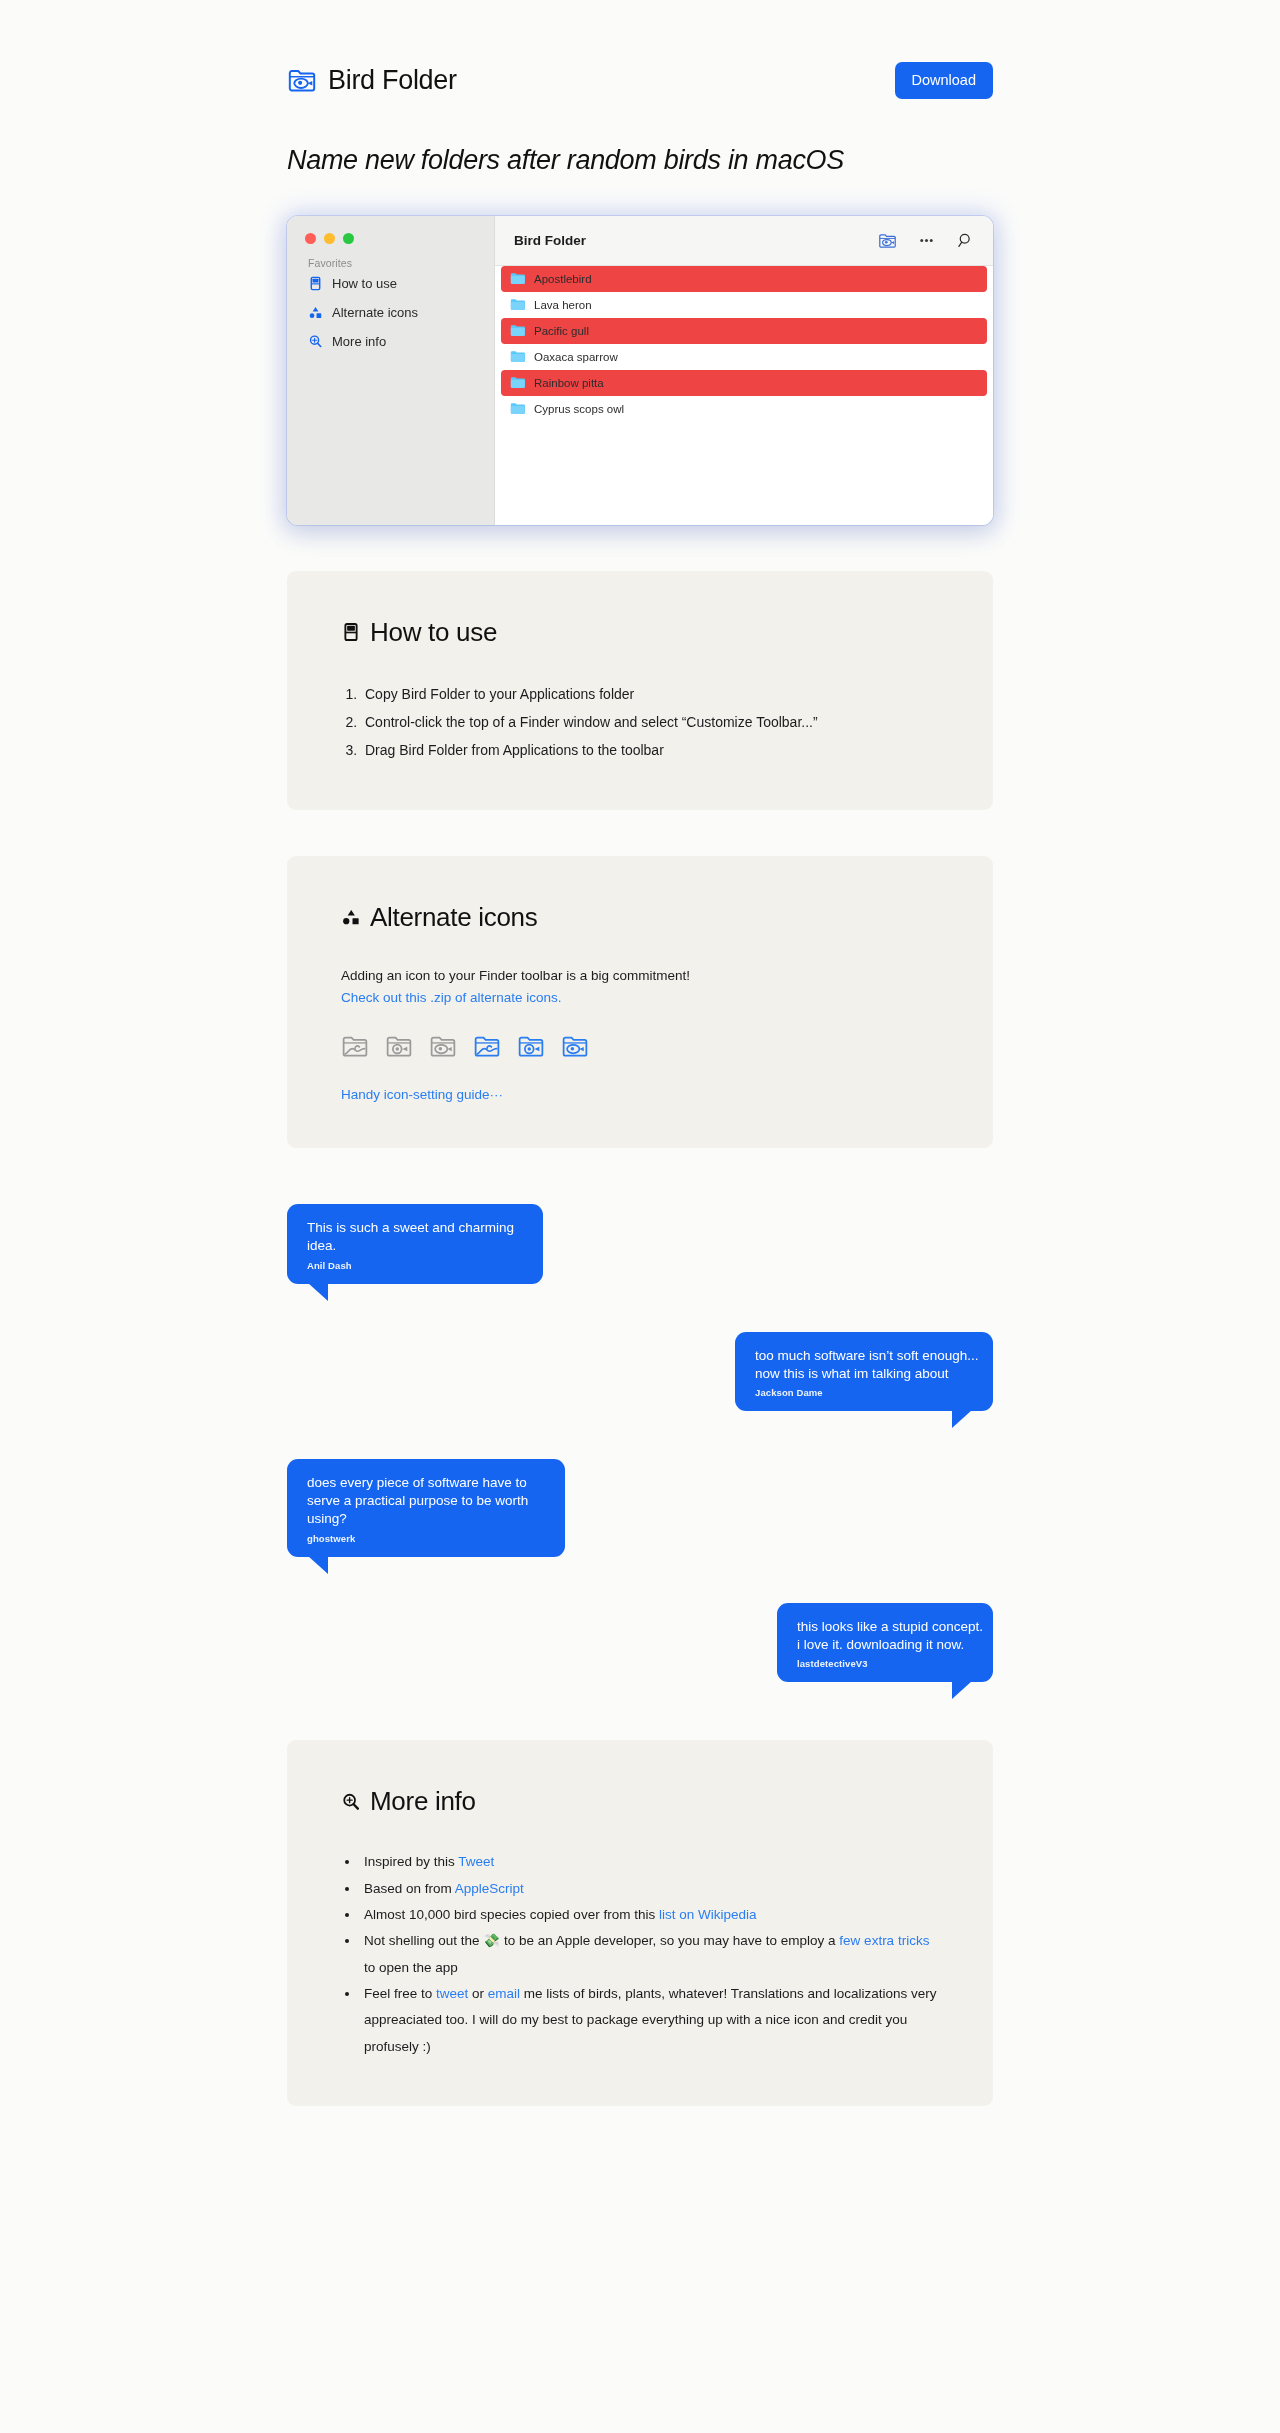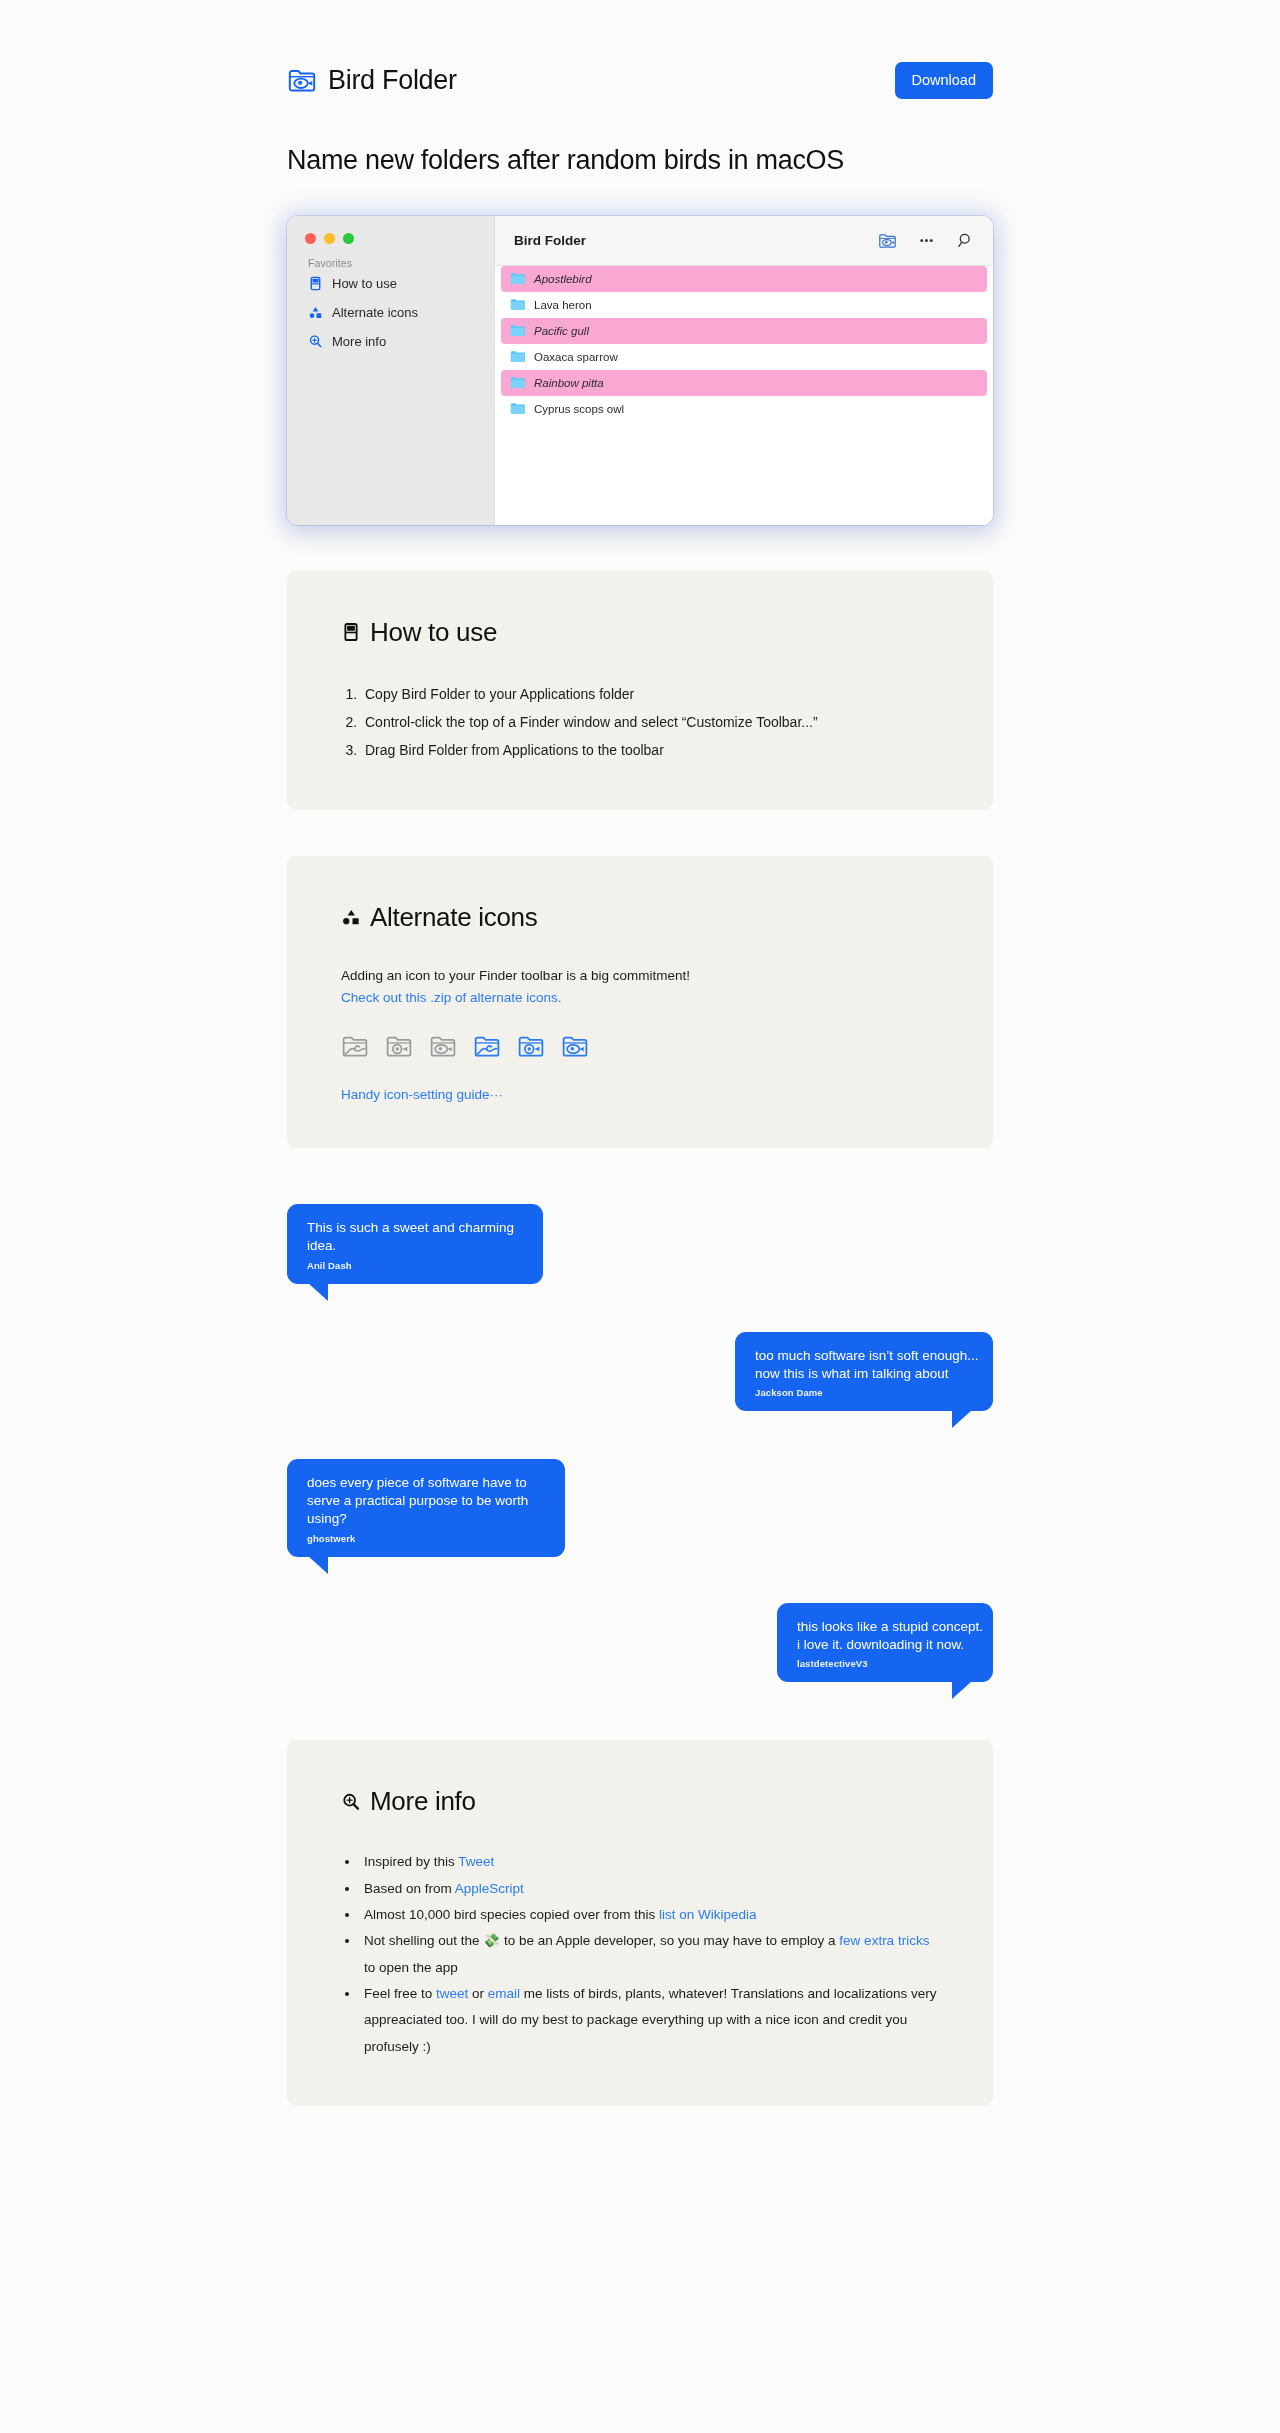--- a/index.html
+++ b/index.html
@@ -18,21 +18,21 @@
   .header { display:flex; align-items:center; justify-content:space-between; padding-top:62px; }
   .brand { display:flex; align-items:center; gap:11px; }
   .brand-logo { width:30px; height:30px; display:block; flex:none; }
   .brand-name { font-size:27px; font-weight:400; letter-spacing:-0.3px; color:#111; }
   .dl-btn {
     background:#1565f0; color:#fff; border:none; border-radius:7px;
     font-size:14.5px; font-family:"Liberation Sans", sans-serif;
     padding:11px 17px; cursor:pointer; line-height:1;
   }
 
-  .tagline { font-size:27px; font-weight:400; letter-spacing:-0.3px; color:#111; margin-top:46px; }
+  .tagline { font-size:27px; font-weight:400; letter-spacing:-0.3px; color:#111; margin-top:46px;font-style:italic; }
 
   
   .finder-shadow { margin-top:40px; position:relative; }
   .finder {
     position:relative; width:706px; height:309px;
     border-radius:11px; overflow:hidden; background:#fff;
     box-shadow:0 0 0 1px rgba(60,90,200,.18), 0 0 22px 6px rgba(70,110,230,.20), 0 10px 26px rgba(20,40,90,.10);
     display:flex;
   }
   .fsidebar {
@@ -52,21 +52,21 @@
   .fmain { flex:1; display:flex; flex-direction:column; min-width:0; }
   .ftoolbar {
     height:50px; display:flex; align-items:center; justify-content:space-between;
     padding:0 18px 0 19px; background:#f6f6f5; border-bottom:1px solid #e3e3e2;
   }
   .ftitle { font-size:13.5px; font-weight:bold; color:#1c1c1e; }
   .ftools { display:flex; align-items:center; gap:20px; }
   .tool-ico { width:19px; height:19px; display:block; cursor:pointer; }
   .flist { flex:1; background:#fff; padding:0; }
   .frow { height:26px; display:flex; align-items:center; gap:9px; padding-left:15px; font-size:11.5px; color:#2c2c2e; cursor:default; }
-  .frow.alt { background:#f9a8d4; border-radius:4px; margin:0 6px 0 6px; padding-left:9px;font-style:italic; }
+  .frow.alt { background:#ef4444; border-radius:4px; margin:0 6px 0 6px; padding-left:9px; }
   .folder-ico { width:15px; height:13px; flex:none; display:block; }
 
   
   .card { background:#f2f1ec; border-radius:9px; padding:46px 54px 46px 54px; margin-top:46px; }
   .card-title { display:flex; align-items:center; gap:9px; font-size:26px; font-weight:400; letter-spacing:-0.3px; color:#111; }
   .card-title svg { display:block; flex:none; }
   .card-body { margin-top:32px; }
   ol.steps { margin:0; padding-left:20px; font-size:14px; line-height:2.0; color:#1c1c1e; }
   ol.steps li { padding-left:4px; }
 

